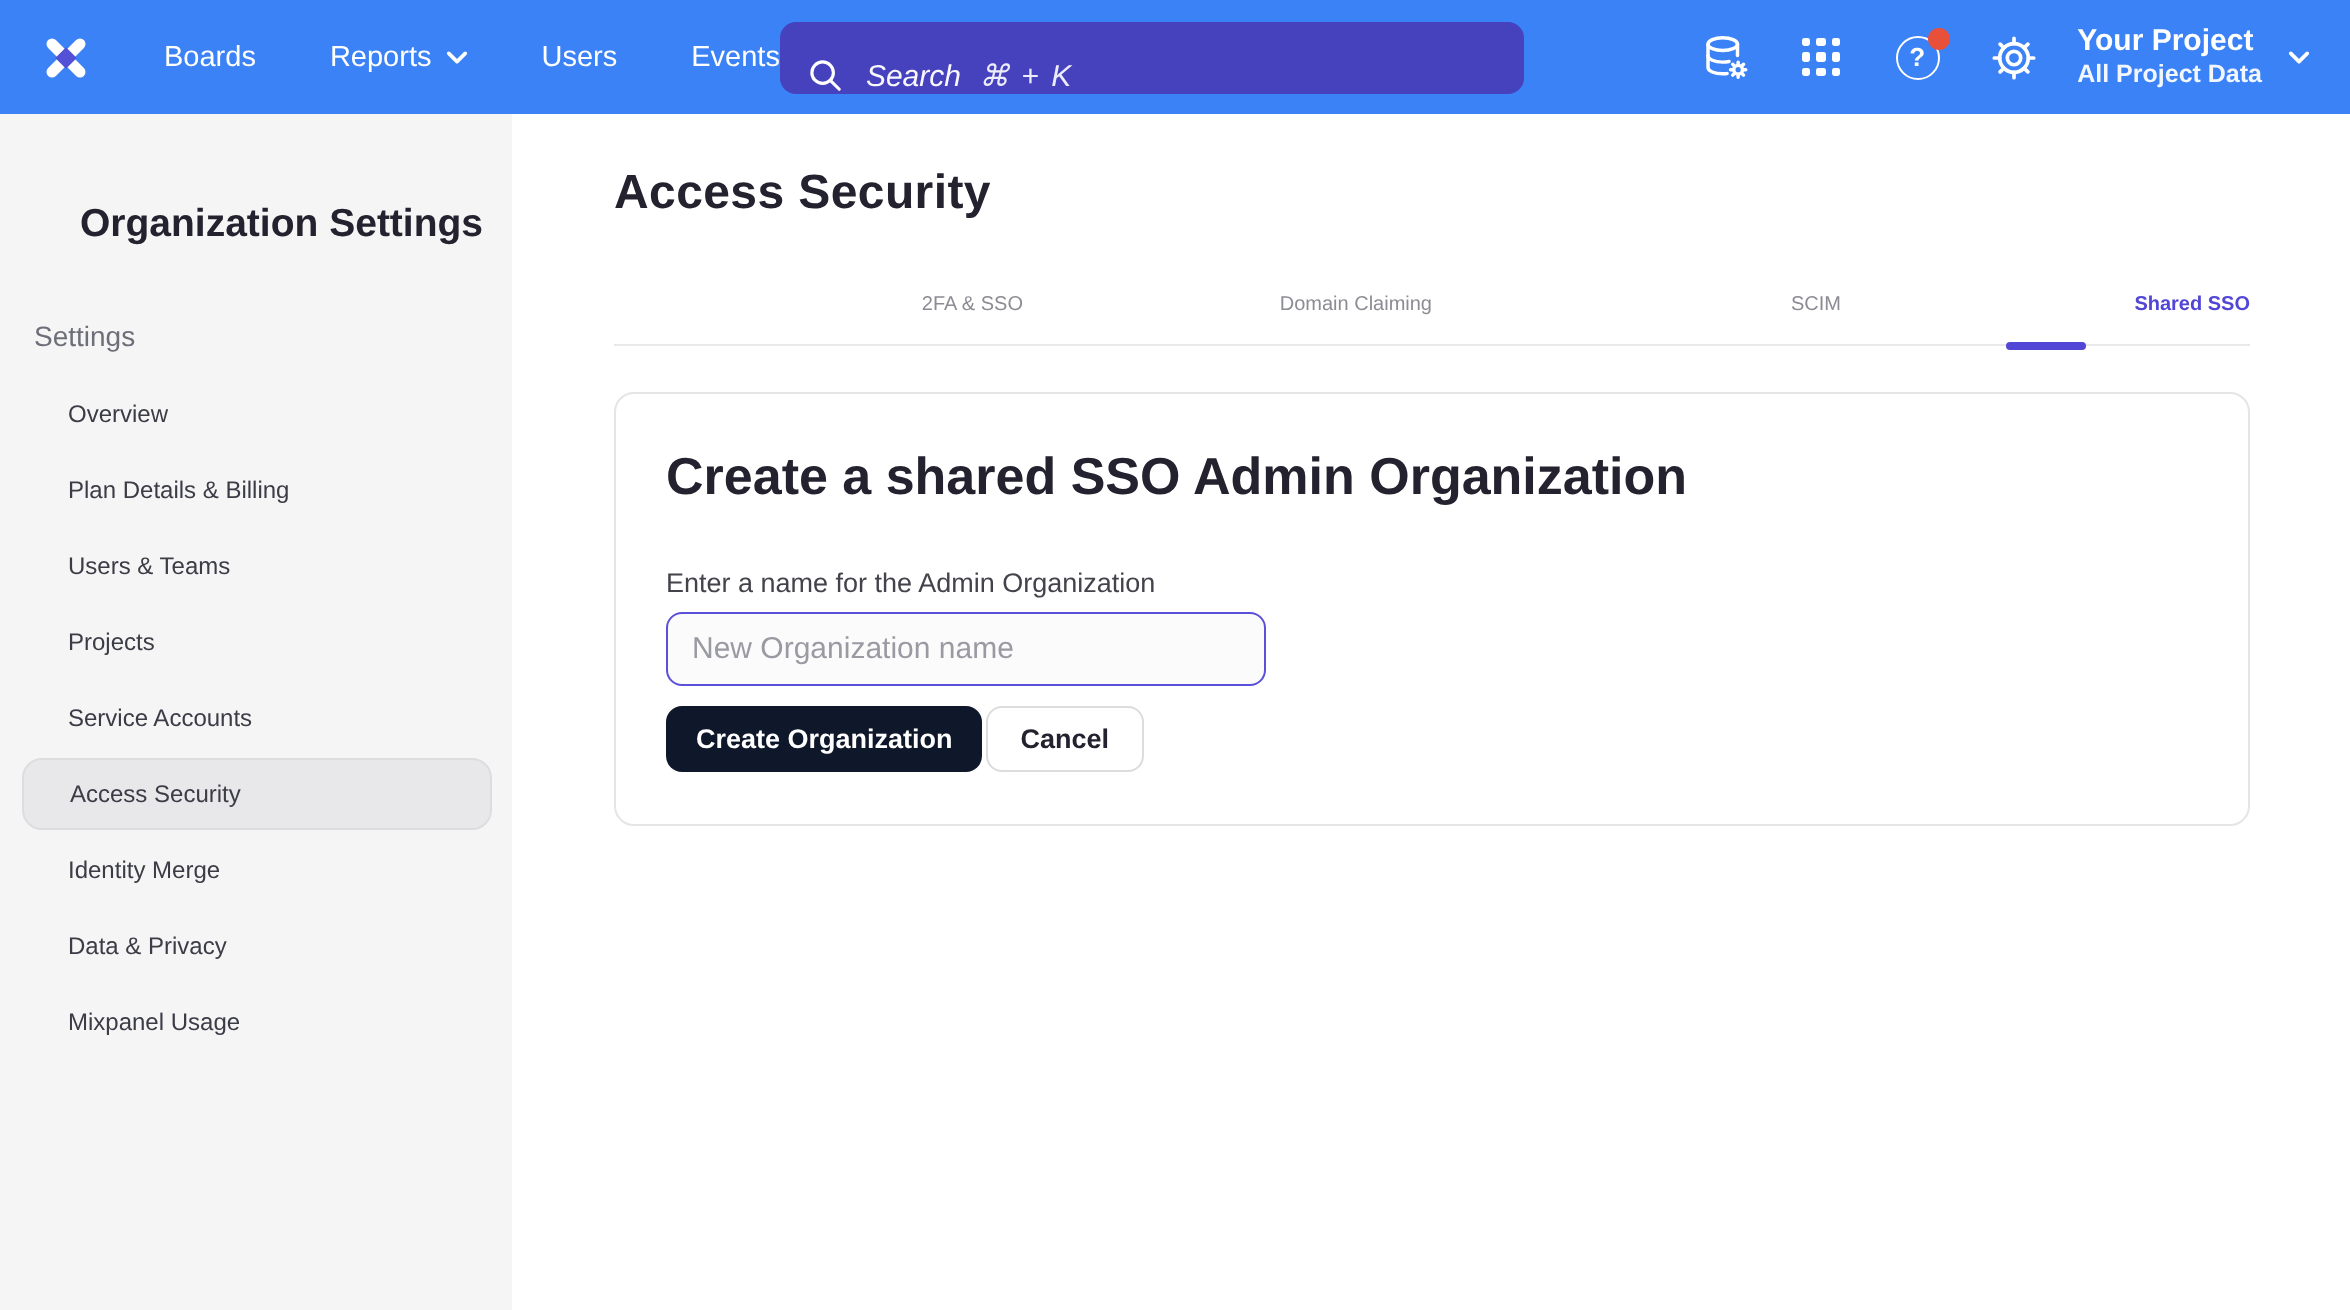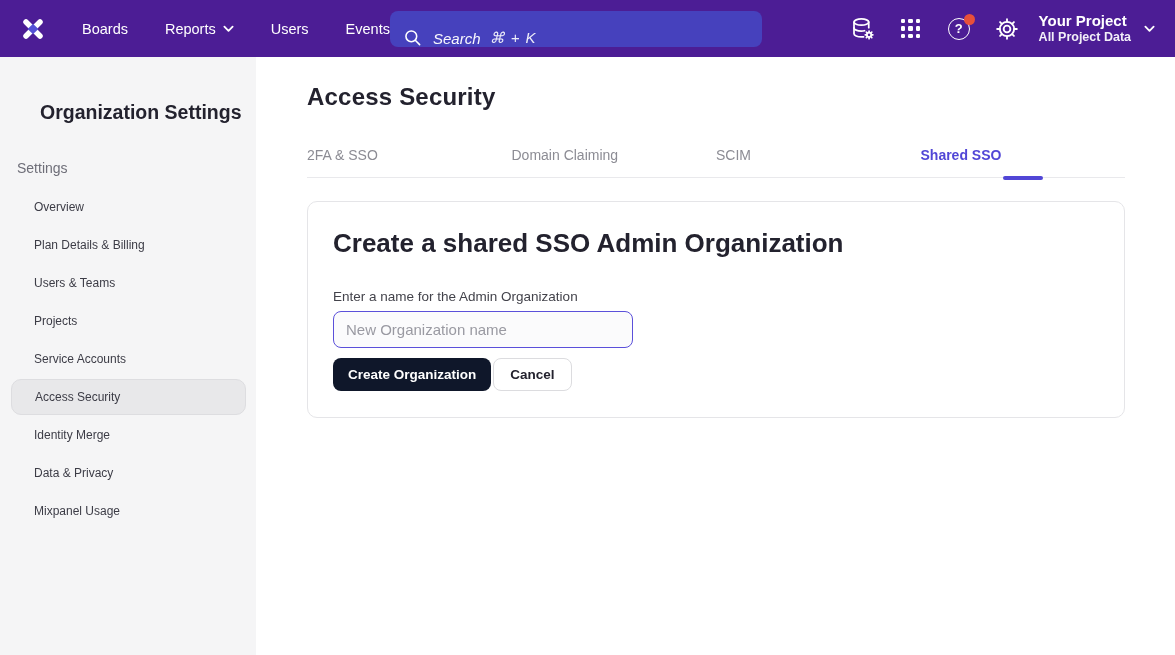--- a/index.html
+++ b/index.html
@@ -6,21 +6,21 @@
   html, body { width: 1175px; height: 655px; overflow: hidden; }
   body {
     font-family: "Liberation Sans", sans-serif;
     background: #ffffff;
     color: #23222e;
   }
 
   
   .topnav {
     height: 57px;
-    background: #4c1d95;
+    background: #3b82f6;
     display: flex;
     align-items: center;
     padding: 0 20px;
     color: #fff;
   }
   .logo-btn { width: 26px; height: 26px; margin-right: 36px; cursor: pointer; flex: none; display:flex; align-items:center; justify-content:center; }
   .nav-links { display: flex; align-items: center; gap: 37px; }
   .nav-link { font-size: 14.5px; font-weight: 500; color: #ffffff; cursor: pointer; display: flex; align-items: center; gap: 7px; white-space: nowrap; }
   .chev { display: inline-block; width: 11px; height: 8px; }
   .searchbar {
@@ -71,21 +71,21 @@
     padding-left: 23px;
     background: #e8e8ea;
     border: 1px solid #dddde0;
     border-radius: 10px;
   }
 
   
   .main { flex: 1; padding: 26px 50px 0 51px; background: #fff; }
   .page-title { font-size: 24px; font-weight: 700; color: #23222e; letter-spacing: .2px; }
   .tabs { display: flex; margin-top: 24px; border-bottom: 1px solid #e9e9ec; }
-  .tab { flex: 1; text-align: left; padding: 12px 0 14px; font-size: 14px; color: #8c8c94; position: relative; cursor: pointer; }
+  .tab { flex: 1; text-align: right; padding: 12px 0 14px; font-size: 10px; color: #8c8c94; position: relative; cursor: pointer; }
   .tab.active { color: #5146d6; font-weight: 700; }
   .tab.active::after {
     content: "";
     position: absolute;
     left: 50%;
     transform: translateX(-50%);
     bottom: -2.5px;
     width: 40px;
     height: 4px;
     border-radius: 2.5px;

